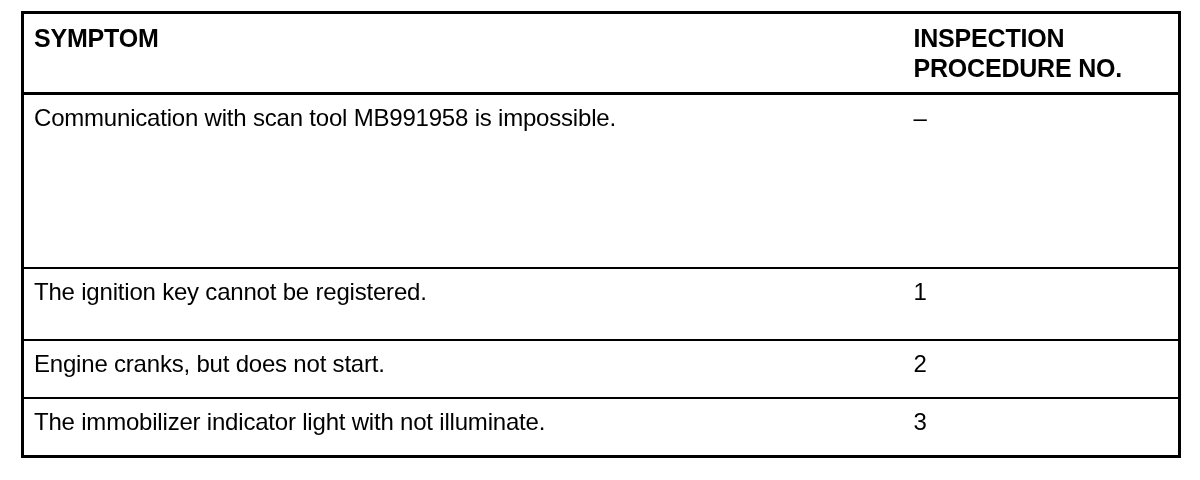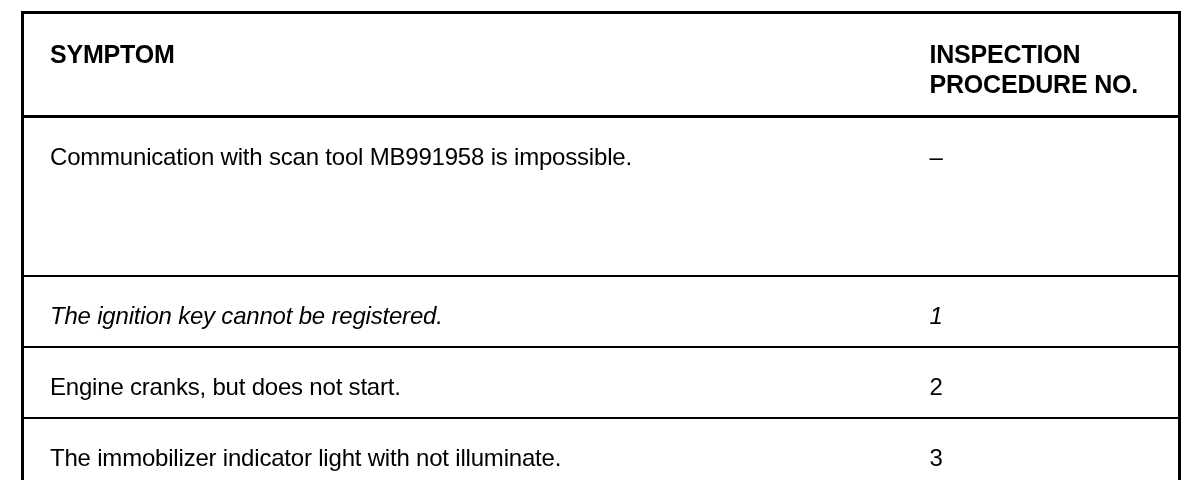--- a/index.html
+++ b/index.html
@@ -34,21 +34,21 @@
     table-layout: fixed;
     background: #ffffff;
   }
 
   .symptom-table col.col-symptom { width: 881px; }
   .symptom-table col.col-procno  { width: 276px; }
 
   .symptom-table th,
   .symptom-table td {
     border: 0;
-    padding: 16px;
+    padding: 0;
     vertical-align: top;
     text-align: left;
     background: #ffffff;
   }
 
   
   .cell-symptom {
     border-right: 3px solid #000000;
   }
 
@@ -82,21 +82,21 @@
   .body-text {
     font-size: 24px;
     font-weight: normal;
     line-height: 28px;
     letter-spacing: -0.2px;
   }
 
   
   .row-header { height: 81px; }
   .row-tall   { height: 159px; }
-  .row-std    { height: 66px; font-style: italic; }
+  .row-std    { height: 66px; }
   .row-std2   { height: 53px; }
 </style>
 </head>
 <body>
 
 <div id="page">
 
   <table class="symptom-table">
     <colgroup>
       <col class="col-symptom">

